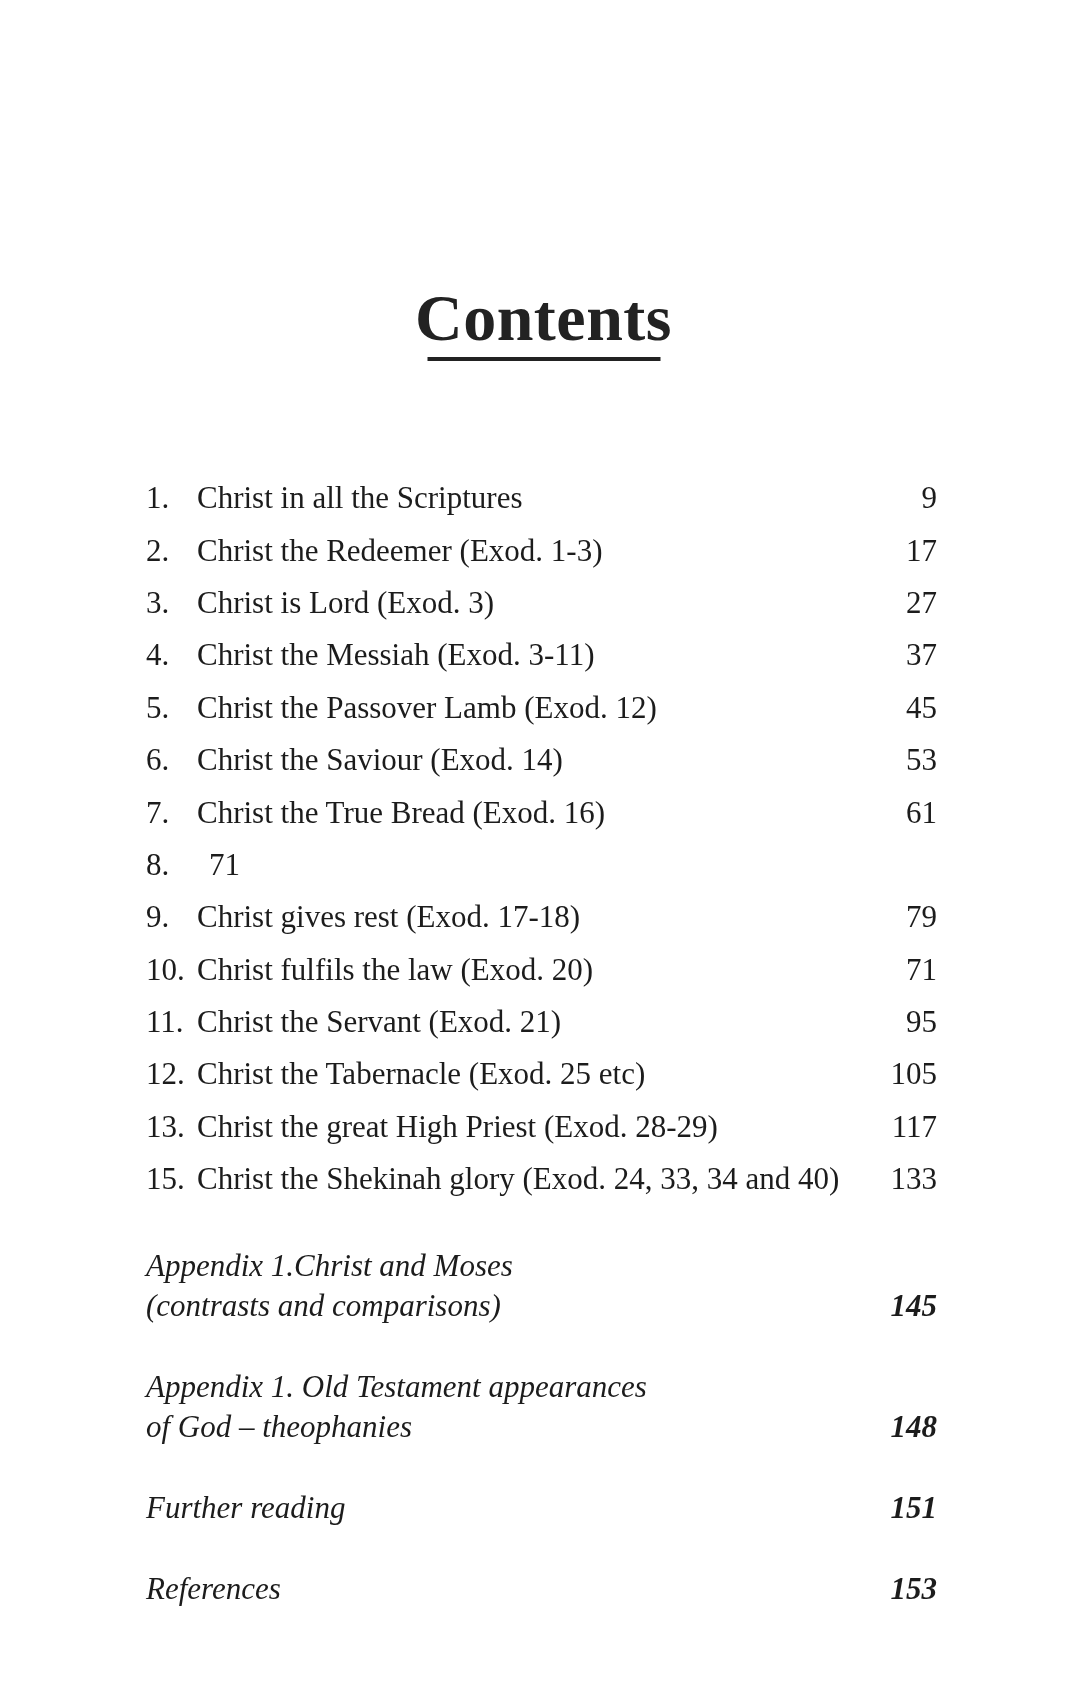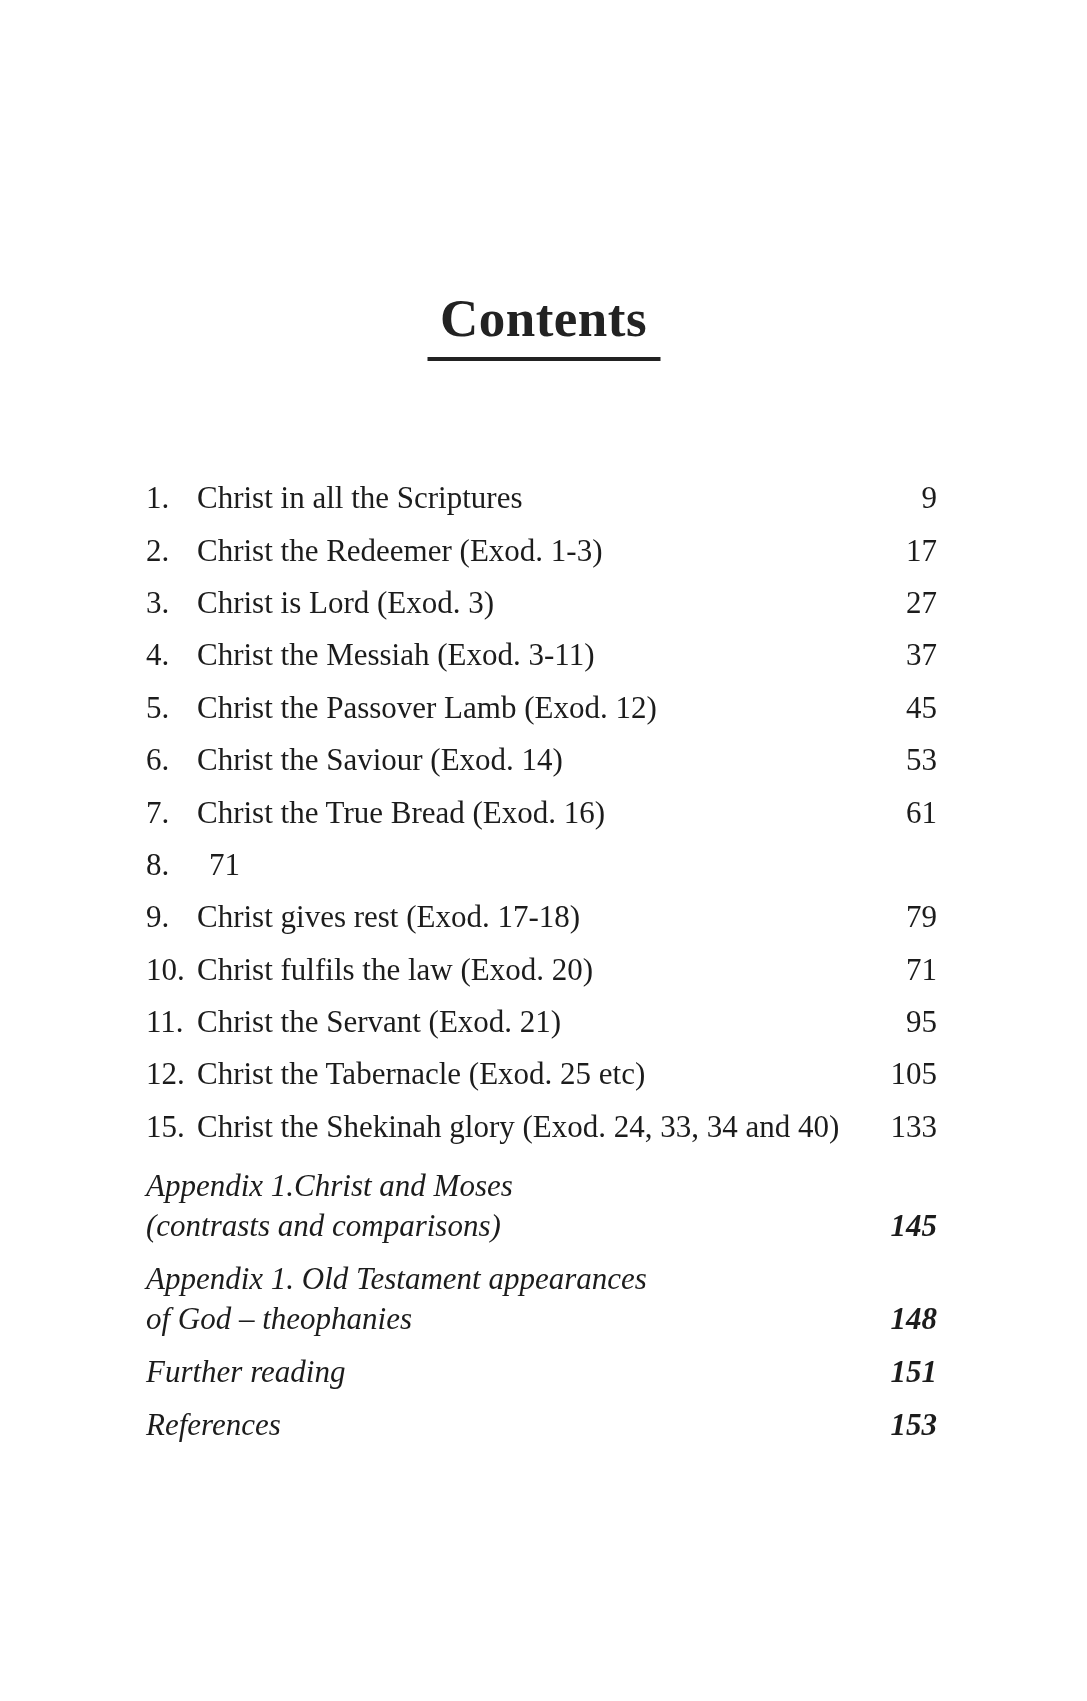--- a/index.html
+++ b/index.html
@@ -15,21 +15,21 @@
     background: #ffffff;
     overflow: hidden;
   }
   .page-title {
     position: absolute;
     top: 287px;
     left: 0;
     width: 100%;
     margin: 0;
     text-align: center;
-    font-size: 53px;
+    font-size: 66px;
     line-height: 62px;
     font-weight: bold;
     letter-spacing: 0.5px;
     color: #222222;
   }
   .title-rule {
     position: absolute;
     top: 357px;
     left: 50%;
     transform: translateX(-50%);
@@ -66,21 +66,21 @@
   .appendix-section { margin-top: 12px; }
   .appendix-entry {
     display: flex;
     align-items: flex-end;
     justify-content: space-between;
     font-style: italic;
     font-size: 31px;
     line-height: 40px;
     margin-top: 13px;
   }
-  .appendix-lines { flex: 1 1 auto; }
+  .appendix-lines { flex: 1 1 auto; margin-top: 28px; }
   .appendix-line { white-space: nowrap; }
   .appendix-page {
     flex: 0 0 auto;
     text-align: right;
     padding-left: 12px;
     font-weight: bold;
   }
 </style>
 </head>
 <body>
@@ -144,20 +144,25 @@
           <span class="toc-num">11.</span>
           <span class="toc-label">Christ the Servant (Exod. 21)</span>
           <span class="toc-page">95</span>
         </div>
         <div class="toc-row">
           <span class="toc-num">12.</span>
           <span class="toc-label">Christ the Tabernacle (Exod. 25 etc)</span>
           <span class="toc-page">105</span>
         </div>
         <div class="toc-row">
+          <span class="toc-num">13.</span>
+          <span class="toc-label">Christ the great High Priest (Exod. 28-29)</span>
+          <span class="toc-page">117</span>
+        </div>
+        <div class="toc-row">
           <span class="toc-num">15.</span>
           <span class="toc-label">Christ the Shekinah glory (Exod. 24, 33, 34 and 40)</span>
           <span class="toc-page">133</span>
         </div>
       </div>
     <div id="appendix-list" class="appendix-section">
         <div class="appendix-entry">
           <div class="appendix-lines">
             <div class="appendix-line">Appendix 1.Christ and Moses</div>
             <div class="appendix-line">(contrasts and comparisons)</div>

